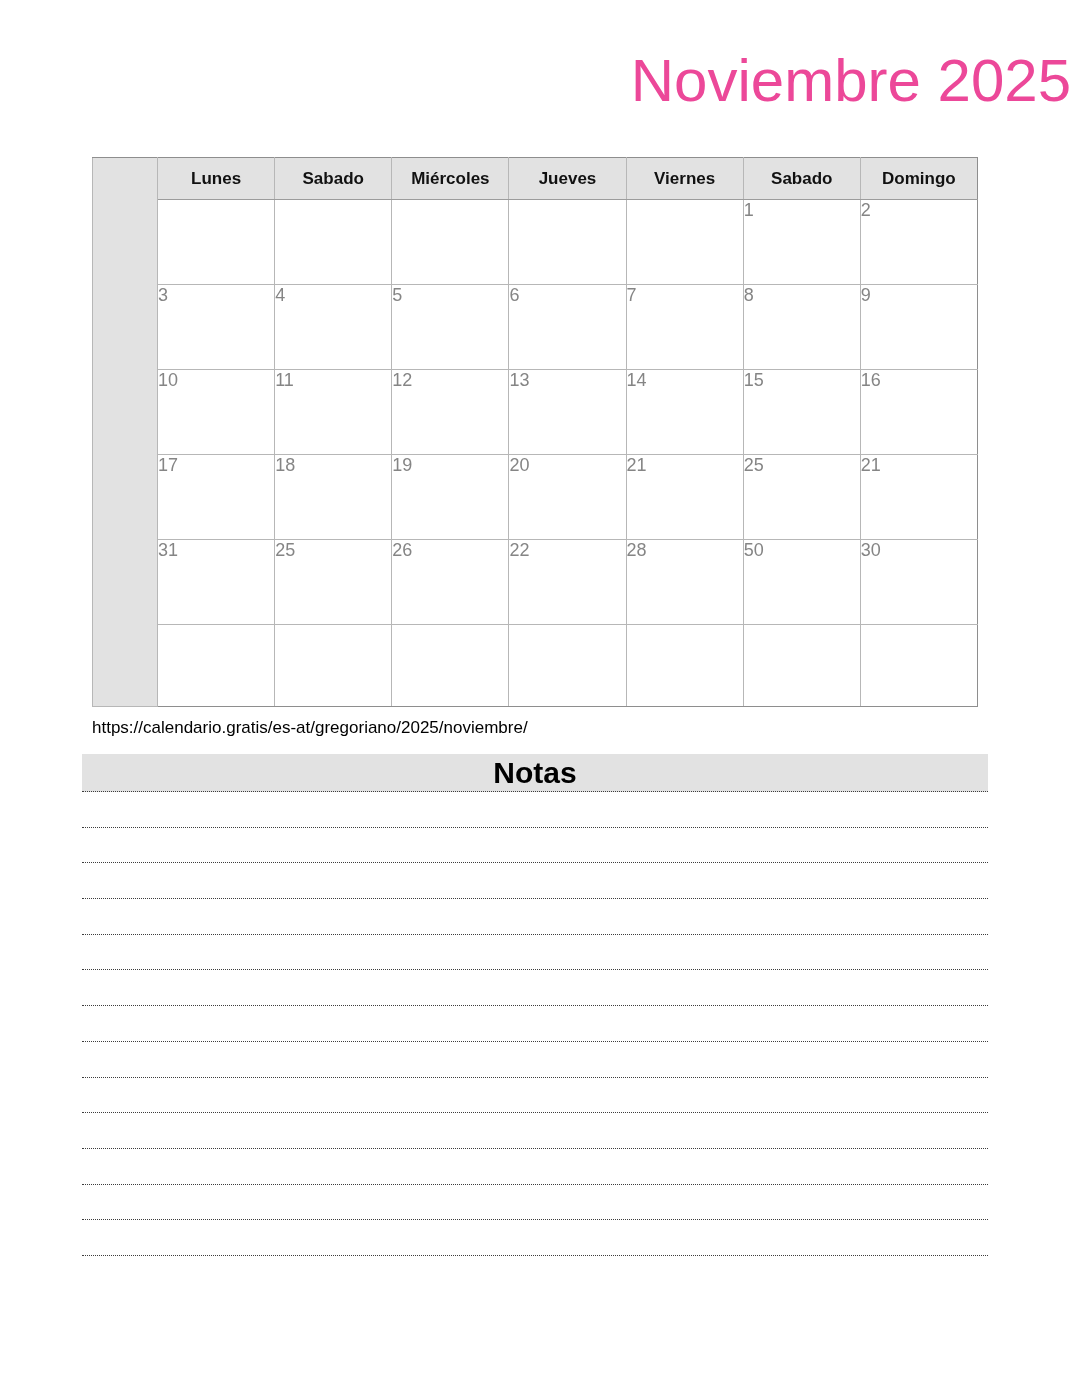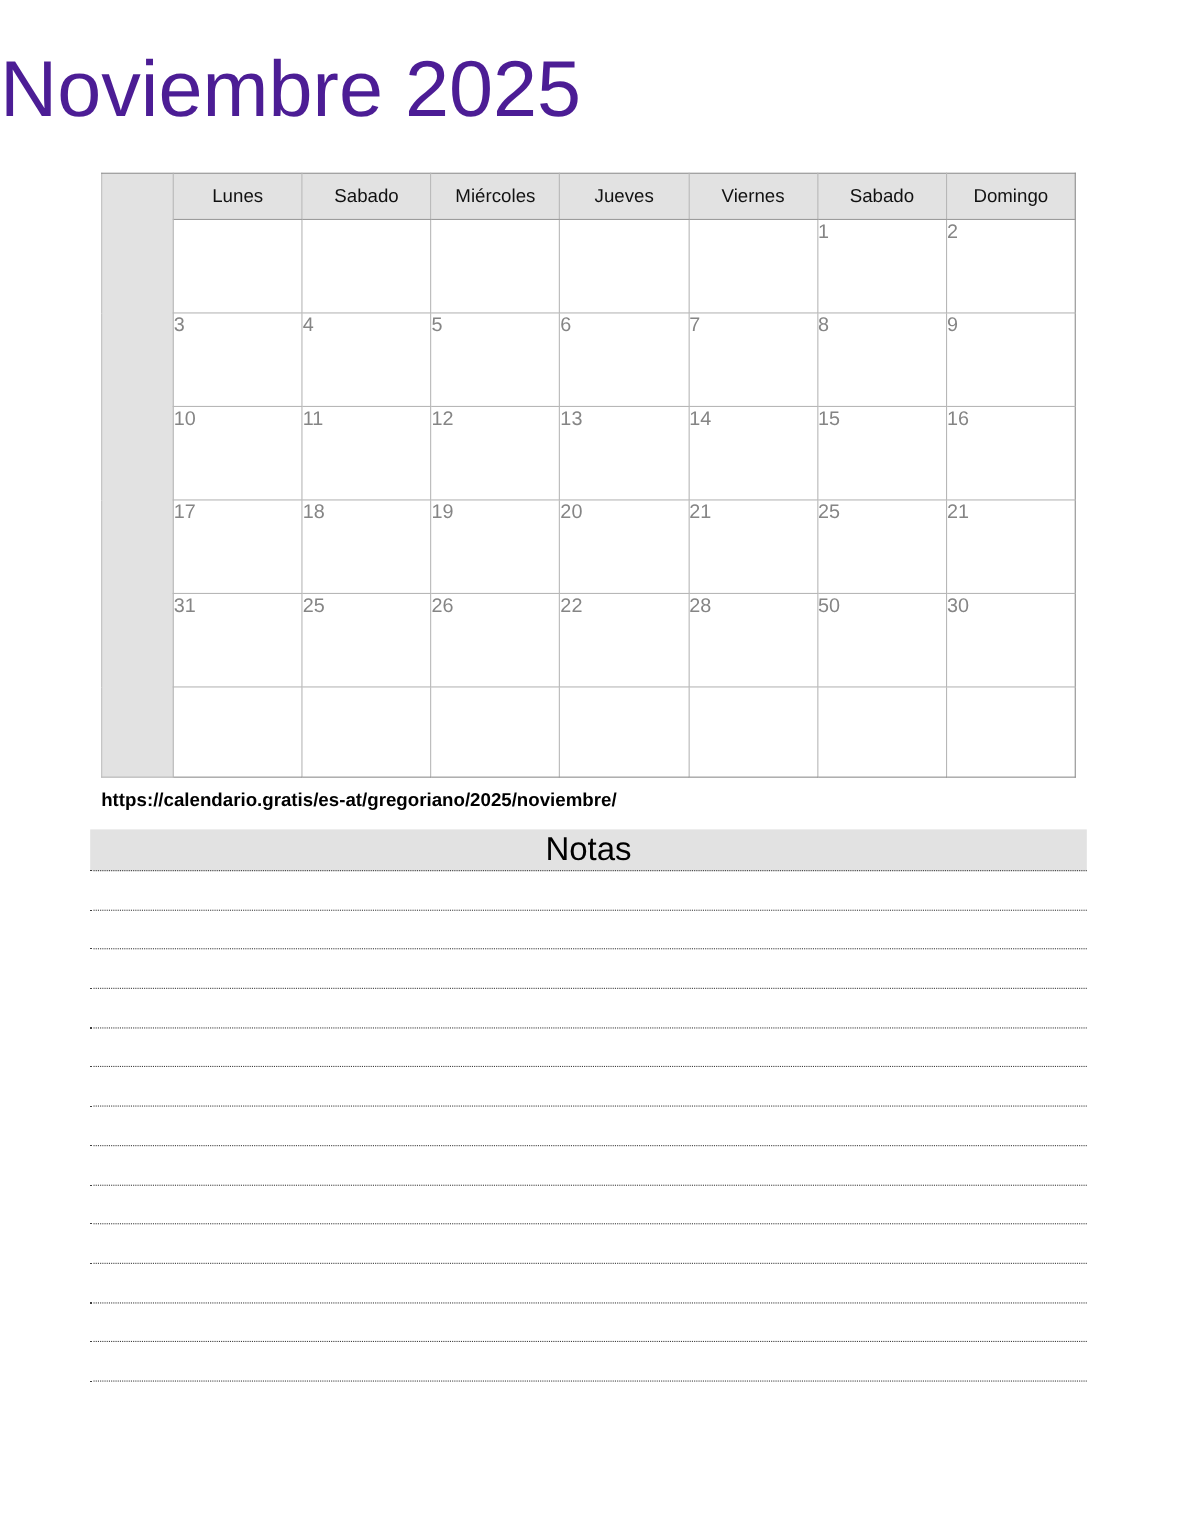--- a/index.html
+++ b/index.html
@@ -10,44 +10,44 @@
     font-family: "Liberation Sans", sans-serif;
     color: #000;
     overflow: hidden;
   }
   .page { position: relative; width: 1071px; height: 1386px; }
 
   
   h1.page-title {
     margin: 0; padding: 0;
     margin-top: 35px;
-    font-size: 72px;
+    font-size: 60px;
     line-height: 92px;
     font-weight: 400;
-    text-align: left;
+    text-align: right;
     letter-spacing: 0;
-    color: #4c1d95;
+    color: #ec4899;
     white-space: nowrap;
   }
 
   
   table.calendar {
     border-collapse: collapse;
     table-layout: fixed;
     width: 886px;
     margin: 30px 0 0 92px;
   }
   table.calendar th, table.calendar td {
     border: 1px solid #b7b7b7;
     padding: 0;
   }
   table.calendar th {
     background: #e2e2e2;
     font-size: 17px;
-    font-weight: 400;
+    font-weight: 700;
     color: #111;
     vertical-align: middle;
     border-bottom-color: #9c9c9c;
   }
   tr.head { height: 42px; }
   tr.week { height: 85px; }
   tr.week.last { height: 82px; }
   td.wkcol {
     background: #e2e2e2;
     border-right-color: #9c9c9c;
@@ -67,25 +67,24 @@
   table.calendar tr:first-child > th, table.calendar tr:first-child > td { border-top-color: #8e8e8e; }
   table.calendar tr > *:last-child { border-right-color: #8e8e8e; }
   table.calendar tr:last-child > td { border-bottom-color: #8e8e8e; }
 
   
   .source-url {
     margin: 10px 0 16px 92px;
     font-size: 17px;
     line-height: 21px;
     color: #000;
-    font-weight: bold;
-  }
-
-  
-  .notes-section { margin: 11px 0 0 82px; width: 906px; }
+  }
+
+  
+  .notes-section { margin: 11px 0 0 82px; width: 906px; font-weight: bold; }
   .notes-header {
     height: 38px;
     line-height: 38px;
     background: #e2e2e2;
     text-align: center;
     font-size: 30px;
     color: #000;
     border-bottom: 1px dotted #3d3d3d;
   }
   .note-line {

